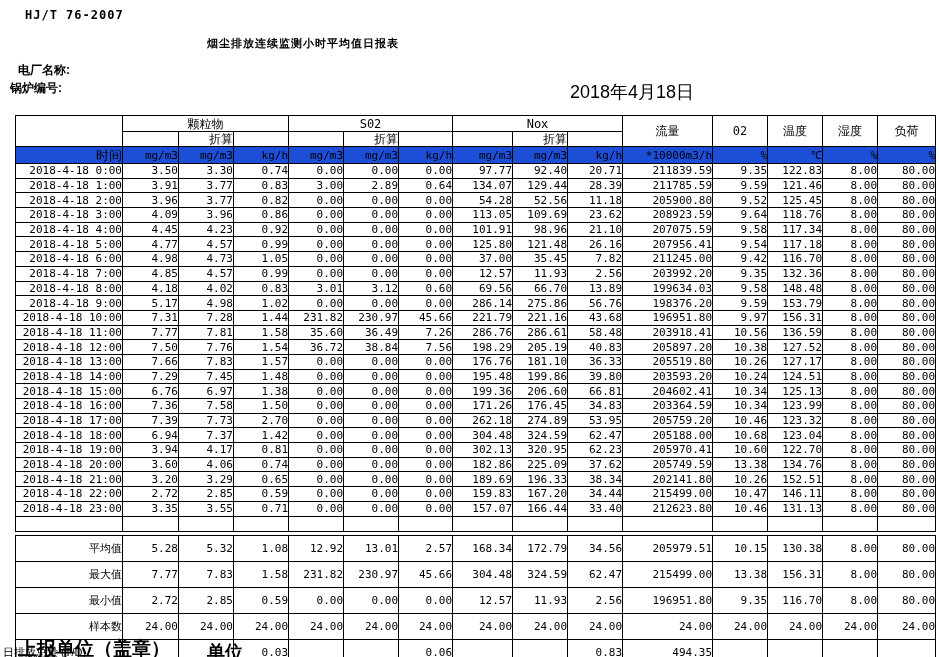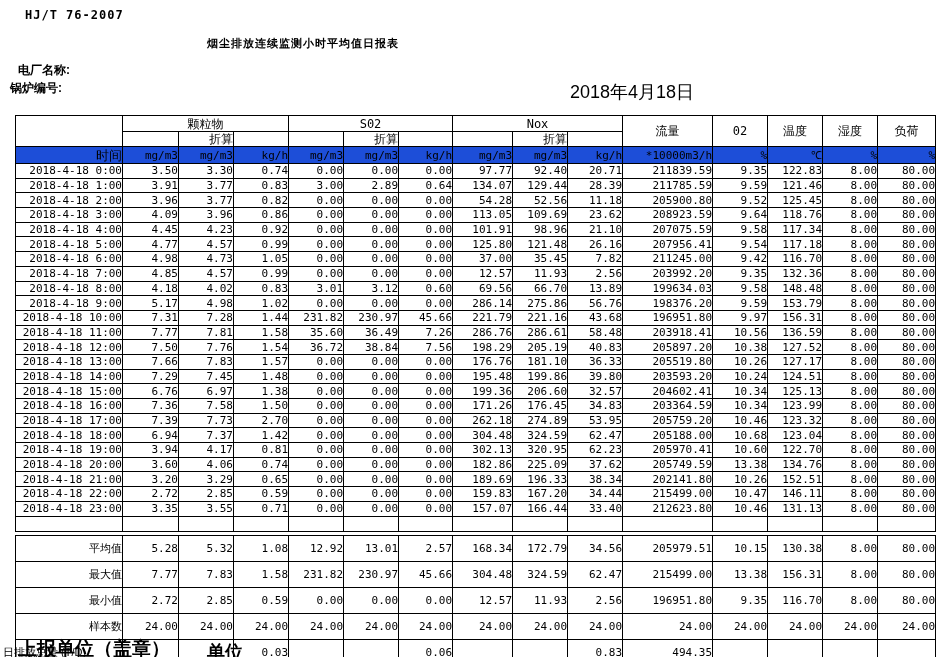--- a/index.html
+++ b/index.html
@@ -365,21 +365,21 @@
         <tr class="data-row">
           <td class="time-cell">2018-4-18 15:00</td>
           <td class="num-cell col-0">6.76</td>
           <td class="num-cell col-1">6.97</td>
           <td class="num-cell col-2">1.38</td>
           <td class="num-cell col-3">0.00</td>
           <td class="num-cell col-4">0.00</td>
           <td class="num-cell col-5">0.00</td>
           <td class="num-cell col-6">199.36</td>
           <td class="num-cell col-7">206.60</td>
-          <td class="num-cell col-8">32.57</td>
+          <td class="num-cell col-8">66.81</td>
           <td class="num-cell col-9">204602.41</td>
           <td class="num-cell col-10">10.34</td>
           <td class="num-cell col-11">125.13</td>
           <td class="num-cell col-12">8.00</td>
           <td class="num-cell col-13">80.00</td>
         </tr>
         <tr class="data-row">
           <td class="time-cell">2018-4-18 16:00</td>
           <td class="num-cell col-0">7.36</td>
           <td class="num-cell col-1">7.58</td>

